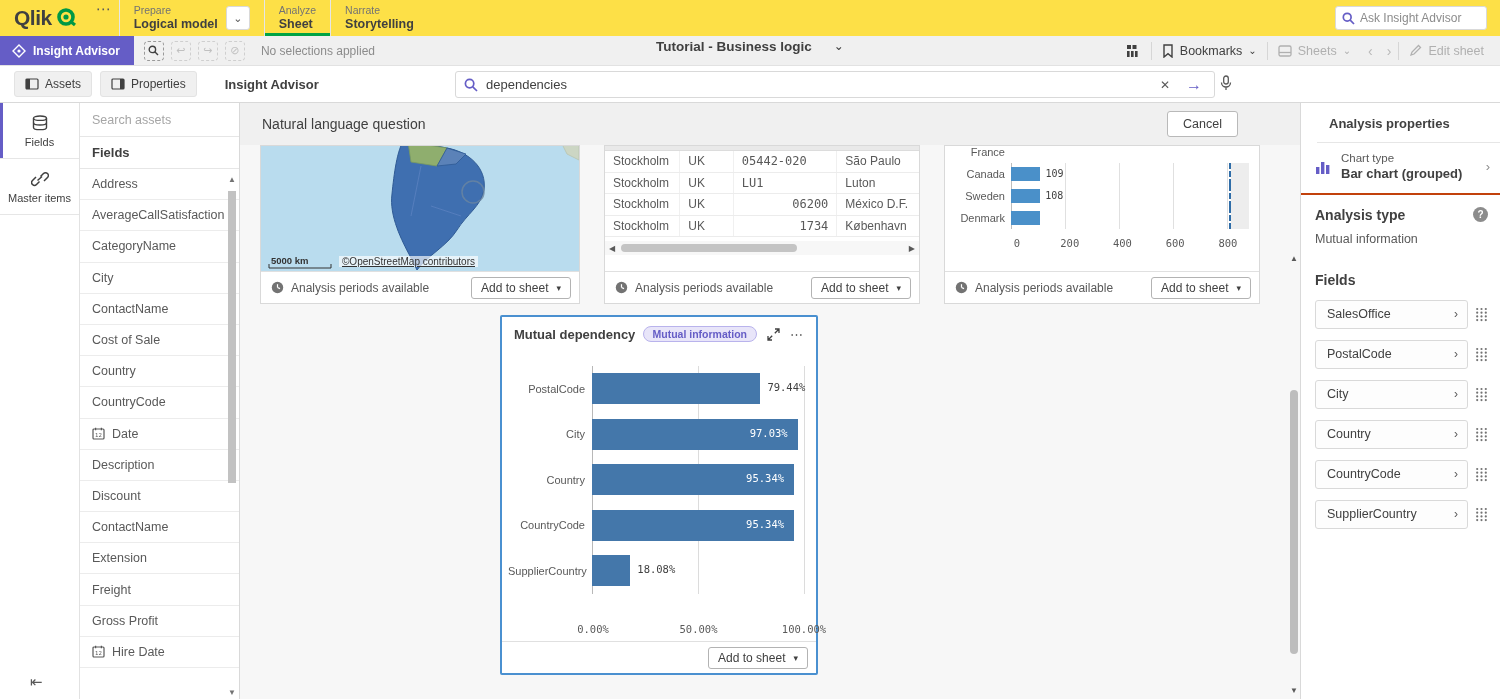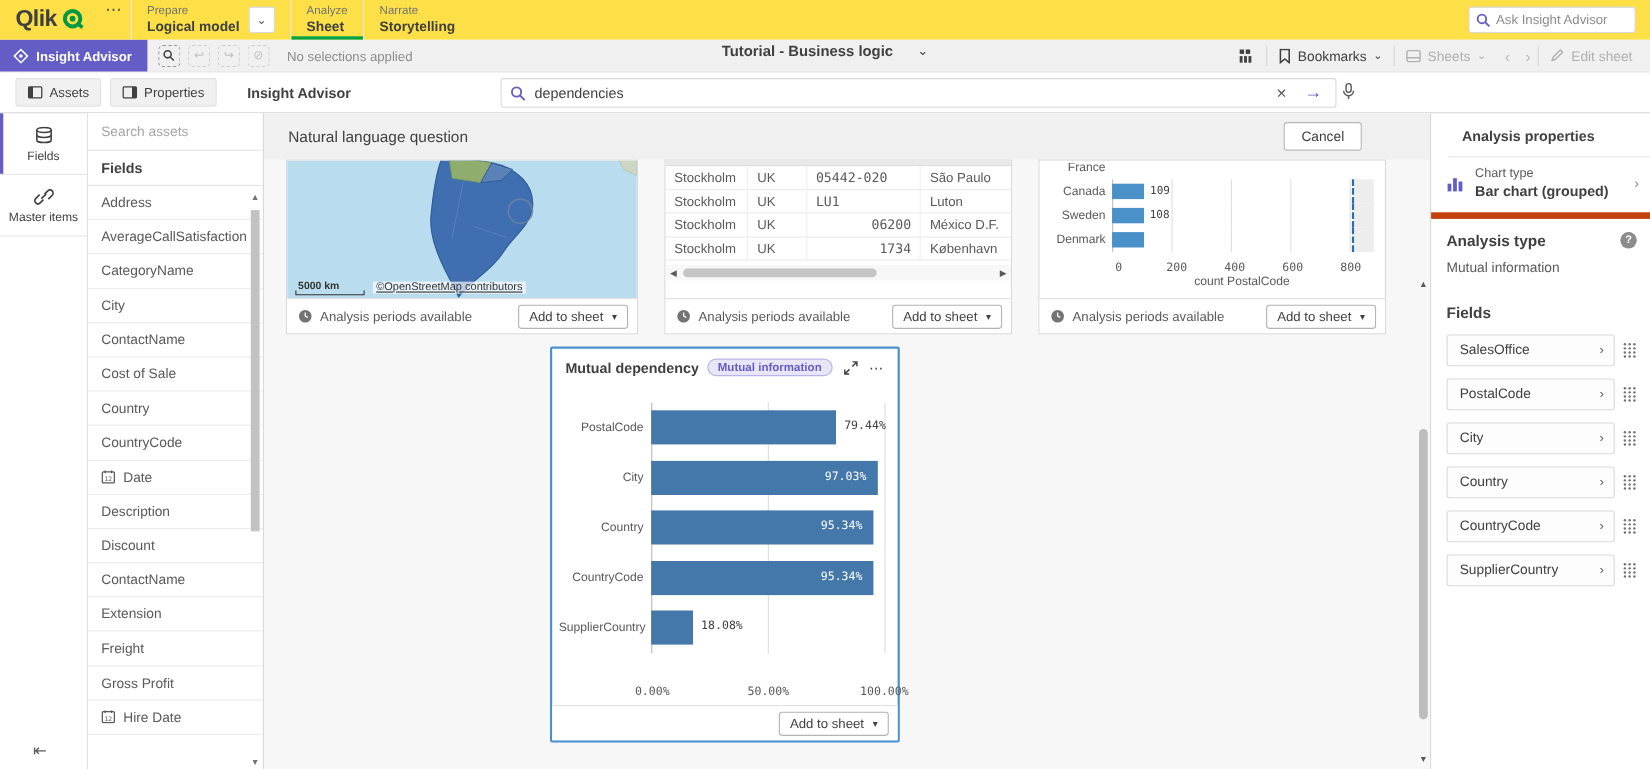--- a/index.html
+++ b/index.html
@@ -136,21 +136,21 @@
   .btick { position:absolute; transform:translateX(-50%); font-size:10.5px; color:#595959; font-family:"DejaVu Sans Mono", monospace; top:6px; }
 
   
   .main-scroll { position:absolute; right:0; top:147px; bottom:0; width:12px; }
   .main-scroll .thumb { position:absolute; left:2px; width:8px; border-radius:4px; background:#bdbdbd; top:140px; bottom:45px; }
   .ms-arrow { position:absolute; left:1px; width:10px; text-align:center; font-size:8px; color:#595959; }
 
   
   .rpanel { width:200px; border-left:1px solid #d9d9d9; background:#fff; display:flex; flex-direction:column; }
   .rp-header { padding:13px 12px 11px; font-size:13px; font-weight:bold; border-bottom:1px solid #e6e6e6;margin-left:16px; }
-  .rp-charttype { display:flex; align-items:center; padding:8px 10px 10px 14px; gap:10px; border-bottom:6px solid #c2410c; cursor:pointer; }
+  .rp-charttype { display:flex; align-items:center; padding:8px 10px 10px 14px; gap:10px; border-bottom:2px solid #c2410c; cursor:pointer; }
   .rp-ct-texts { display:flex; flex-direction:column; line-height:1.3; }
   .rp-ct-label { font-size:11.5px; color:#595959; }
   .rp-ct-value { font-size:13px; font-weight:bold; color:#404040; }
   .rp-chevron { margin-left:auto; color:#8c8c8c; font-size:13px; }
   .rp-section { padding:12px 12px 0 14px; }
   .rp-sec-head { display:flex; align-items:center; font-size:14px; font-weight:bold; color:#404040; }
   .help-ic { margin-left:auto; width:15px; height:15px; border-radius:50%; background:#8c8c8c; color:#fff; font-size:10px; display:flex; align-items:center; justify-content:center; cursor:pointer; }
   .rp-value { font-size:12.5px; color:#595959; margin-top:9px; }
   .rp-fields { margin-top:26px; }
   .rp-chips { display:flex; flex-direction:column; gap:11px; margin-top:12px; }
@@ -564,21 +564,20 @@
                 </div>
               </div>
             </div>
           <div class="sticks">
               <span class="stick" style="left: 0%;">0</span>
               <span class="stick" style="left: 22.7273%;">200</span>
               <span class="stick" style="left: 45.4545%;">400</span>
               <span class="stick" style="left: 68.1818%;">600</span>
               <span class="stick" style="left: 90.9091%;">800</span>
             </div>
-          <div class="sxlabel">count PostalCode</div>
         </div>
         <div class="card-footer">
           <span>
               <svg width="13" height="13" viewBox="0 0 13 13">
                 <circle cx="6.5" cy="6.5" r="5.7" fill="#737373"></circle>
                 <line x1="6.5" y1="6.5" x2="6.5" y2="3.2" stroke="#fff" stroke-width="1.2"></line>
                 <line x1="6.5" y1="6.5" x2="9" y2="7.6" stroke="#fff" stroke-width="1.2"></line>
               </svg>
             </span>
           <span class="ap-text">Analysis periods available</span>

